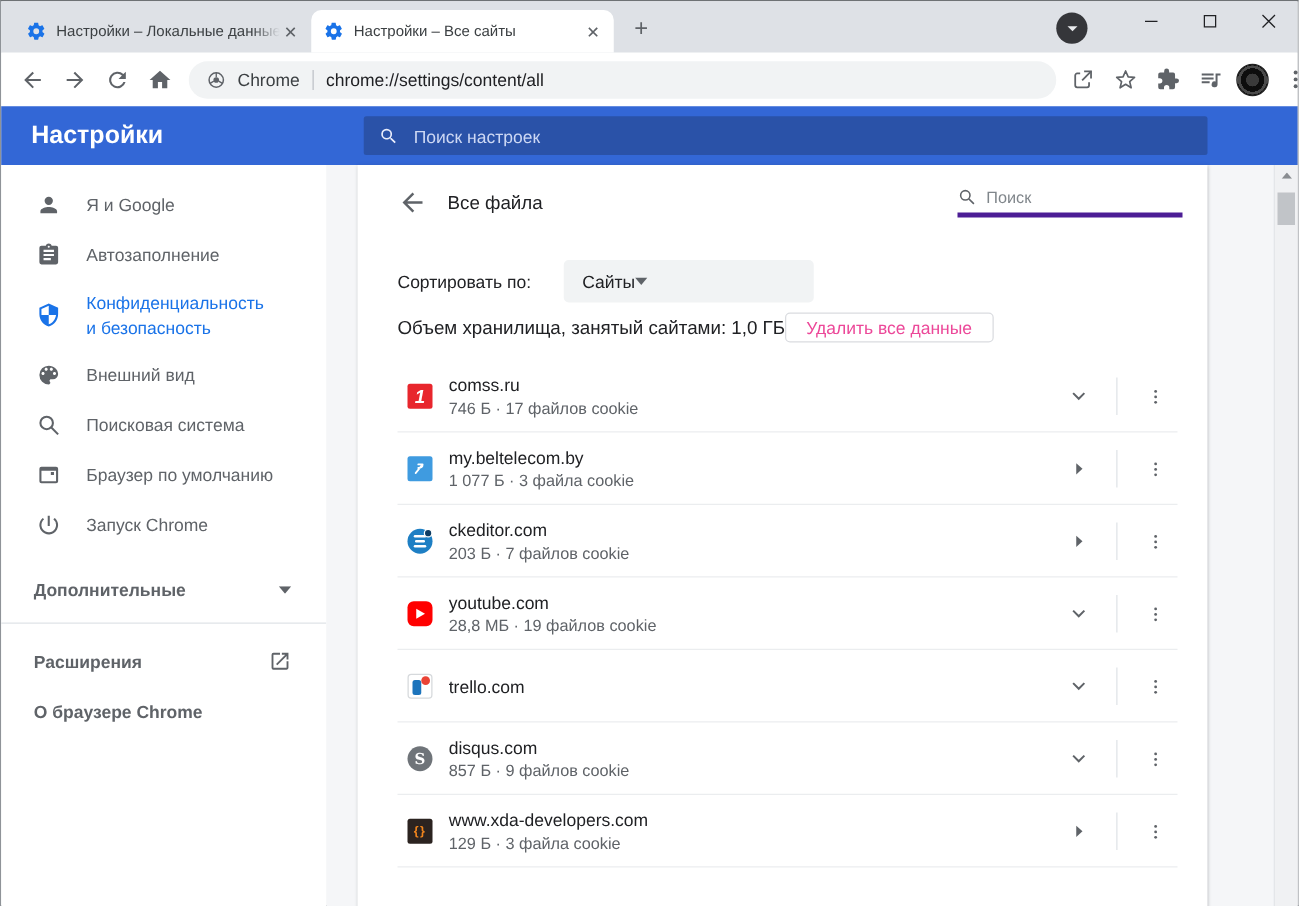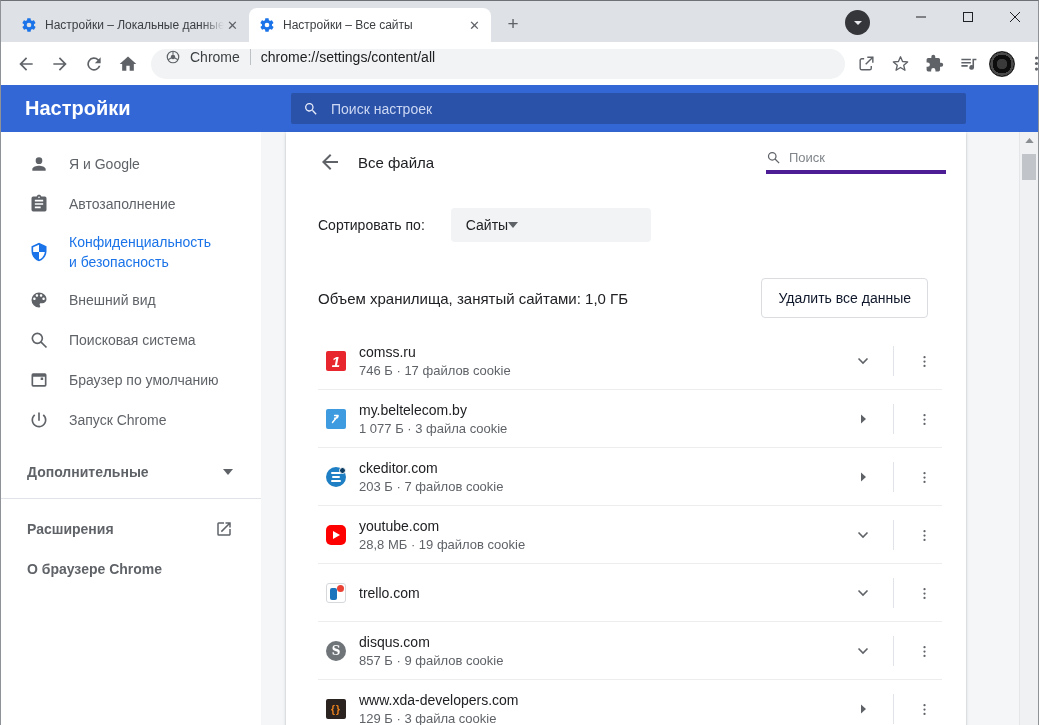--- a/index.html
+++ b/index.html
@@ -29,21 +29,21 @@
   .win-controls { position:absolute; right:0; top:0; height:32px; display:flex; }
   .win-btn { width:47px; height:32px; display:flex; align-items:center; justify-content:center; color:#202124; }
   .win-btn svg { width:12px; height:12px; }
 
   
   .toolbar { height:43px; background:#fff; display:flex; align-items:center; padding:0 8px; }
   .nav-btn { width:32px; height:32px; border-radius:50%; display:flex; align-items:center; justify-content:center;
       color:#5f6368; flex:0 0 auto; margin:0 1px; }
   .nav-btn svg { width:20px; height:20px; }
   .omnibox { height:30px; flex:0 0 694px; margin-left:6px; background:#f1f3f4; border-radius:15px;
-      display:flex; align-items:flex-start; padding:0 14px; }
+      display:flex; align-items:center; padding:0 14px; }
   .omnibox .site-glyph { width:16px; height:16px; color:#5f6368; margin-right:9px; flex:0 0 auto; }
   .omnibox .origin { font-size:14px; color:#3c4043; }
   .omnibox .sep { width:1px; height:16px; background:#bdc1c6; margin:0 10px; }
   .omnibox .url { font-size:14px; color:#202124; white-space:nowrap; }
   .toolbar-right { display:flex; align-items:center; margin-left:4px; }
   .tool-ic { width:30px; height:30px; display:flex; align-items:center; justify-content:center; color:#5f6368; margin:0 2px; }
   .tool-ic svg { width:19px; height:19px; }
   .avatar { width:26px; height:26px; border-radius:50%; margin:0 4px; background:radial-gradient(circle at 50% 50%, #3a3a3a 0 30%, #0d0d0d 31% 55%, #4a4a4a 56% 68%, #111 69%); border:1px solid #222; }
 
   
@@ -82,24 +82,24 @@
   .mini-search svg { width:15px; height:15px; color:#5f6368; margin-right:8px; flex:0 0 auto; }
   .mini-search input { border:none; outline:none; font-size:13px; color:#202124; width:100%; background:transparent; font-family:inherit; }
   .mini-search input::placeholder { color:#80868b; opacity:1; }
 
   .sort-row { margin:16px 0 0 32px; display:flex; align-items:center; }
   .sort-label { font-size:14px; color:#202124; }
   .sort-select { margin-left:26px; width:200px; height:34px; background:#f1f3f4; border-radius:4px; display:flex;
       align-items:center; justify-content:flex-start; padding:0 12px 0 15px; font-size:14px; color:#202124; }
   .sort-select .caret { width:10px; height:6px; color:#5f6368; }
 
-  .storage-row { margin:36px 38px 0 32px; display:flex; align-items:center; justify-content:space-between; }
+  .storage-row { margin:8px 38px 0 32px; display:flex; align-items:center; }
   .storage-text { font-size:15px; color:#202124; }
-  .clear-all-btn { height:40px; padding:0 16px; border:1px solid #dadce0; border-radius:4px; background:#fff;
-      color:#0f172a; font-size:14px; font-weight:500; font-family:inherit; }
+  .clear-all-btn { height:24px; padding:0 16px; border:1px solid #dadce0; border-radius:4px; background:#fff;
+      color:#ec4899; font-size:14px; font-weight:500; font-family:inherit; }
 
   .site-list { margin-top:14px; }
   .site-row { height:58px; display:flex; align-items:center; padding:0 24px 0 40px; position:relative; }
   .site-row::after { content:""; position:absolute; left:32px; right:24px; bottom:0; height:1px; background:#ebedef; }
   .favicon { width:20px; height:20px; flex:0 0 auto; margin-right:13px; position:relative; }
   .site-info { flex:1; min-width:0; }
   .site-name { font-size:14px; color:#202124; line-height:17px; }
   .site-detail { font-size:13px; color:#5f6368; line-height:16px; margin-top:2px; }
   .expand-btn { width:36px; height:36px; display:flex; align-items:center; justify-content:center; color:#5f6368; flex:0 0 auto; }
   .expand-btn svg { width:12px; height:12px; }

